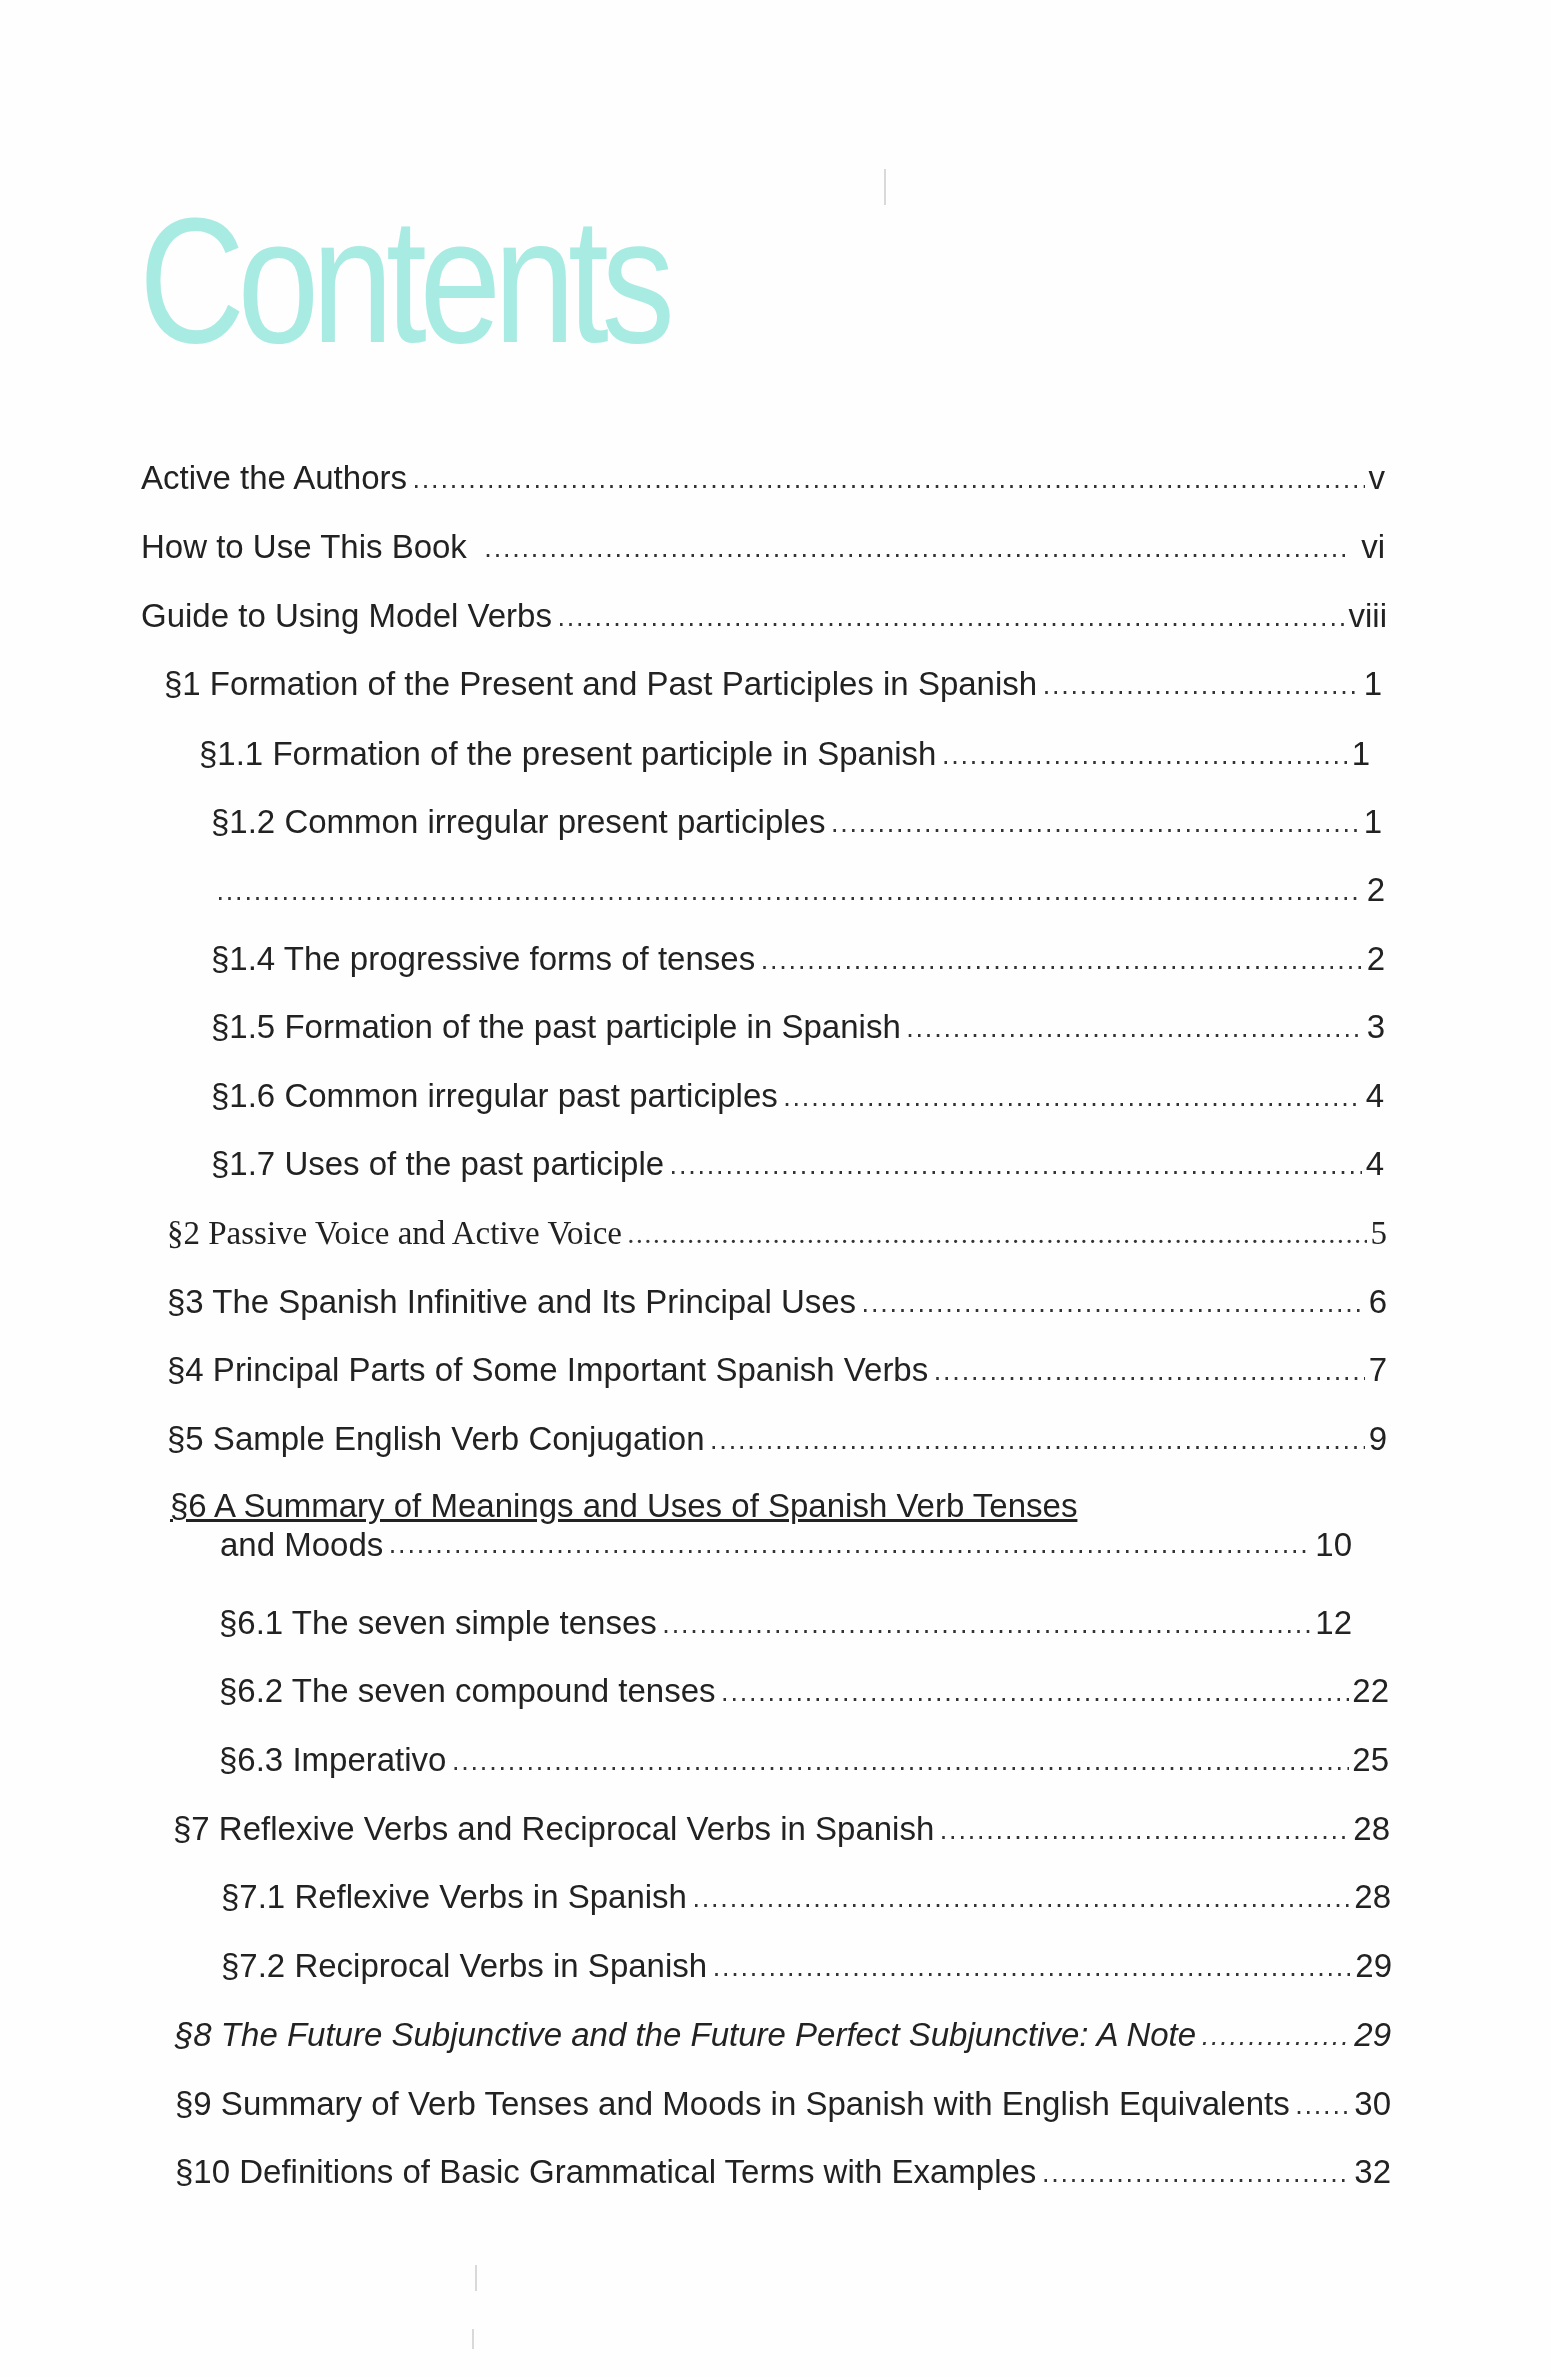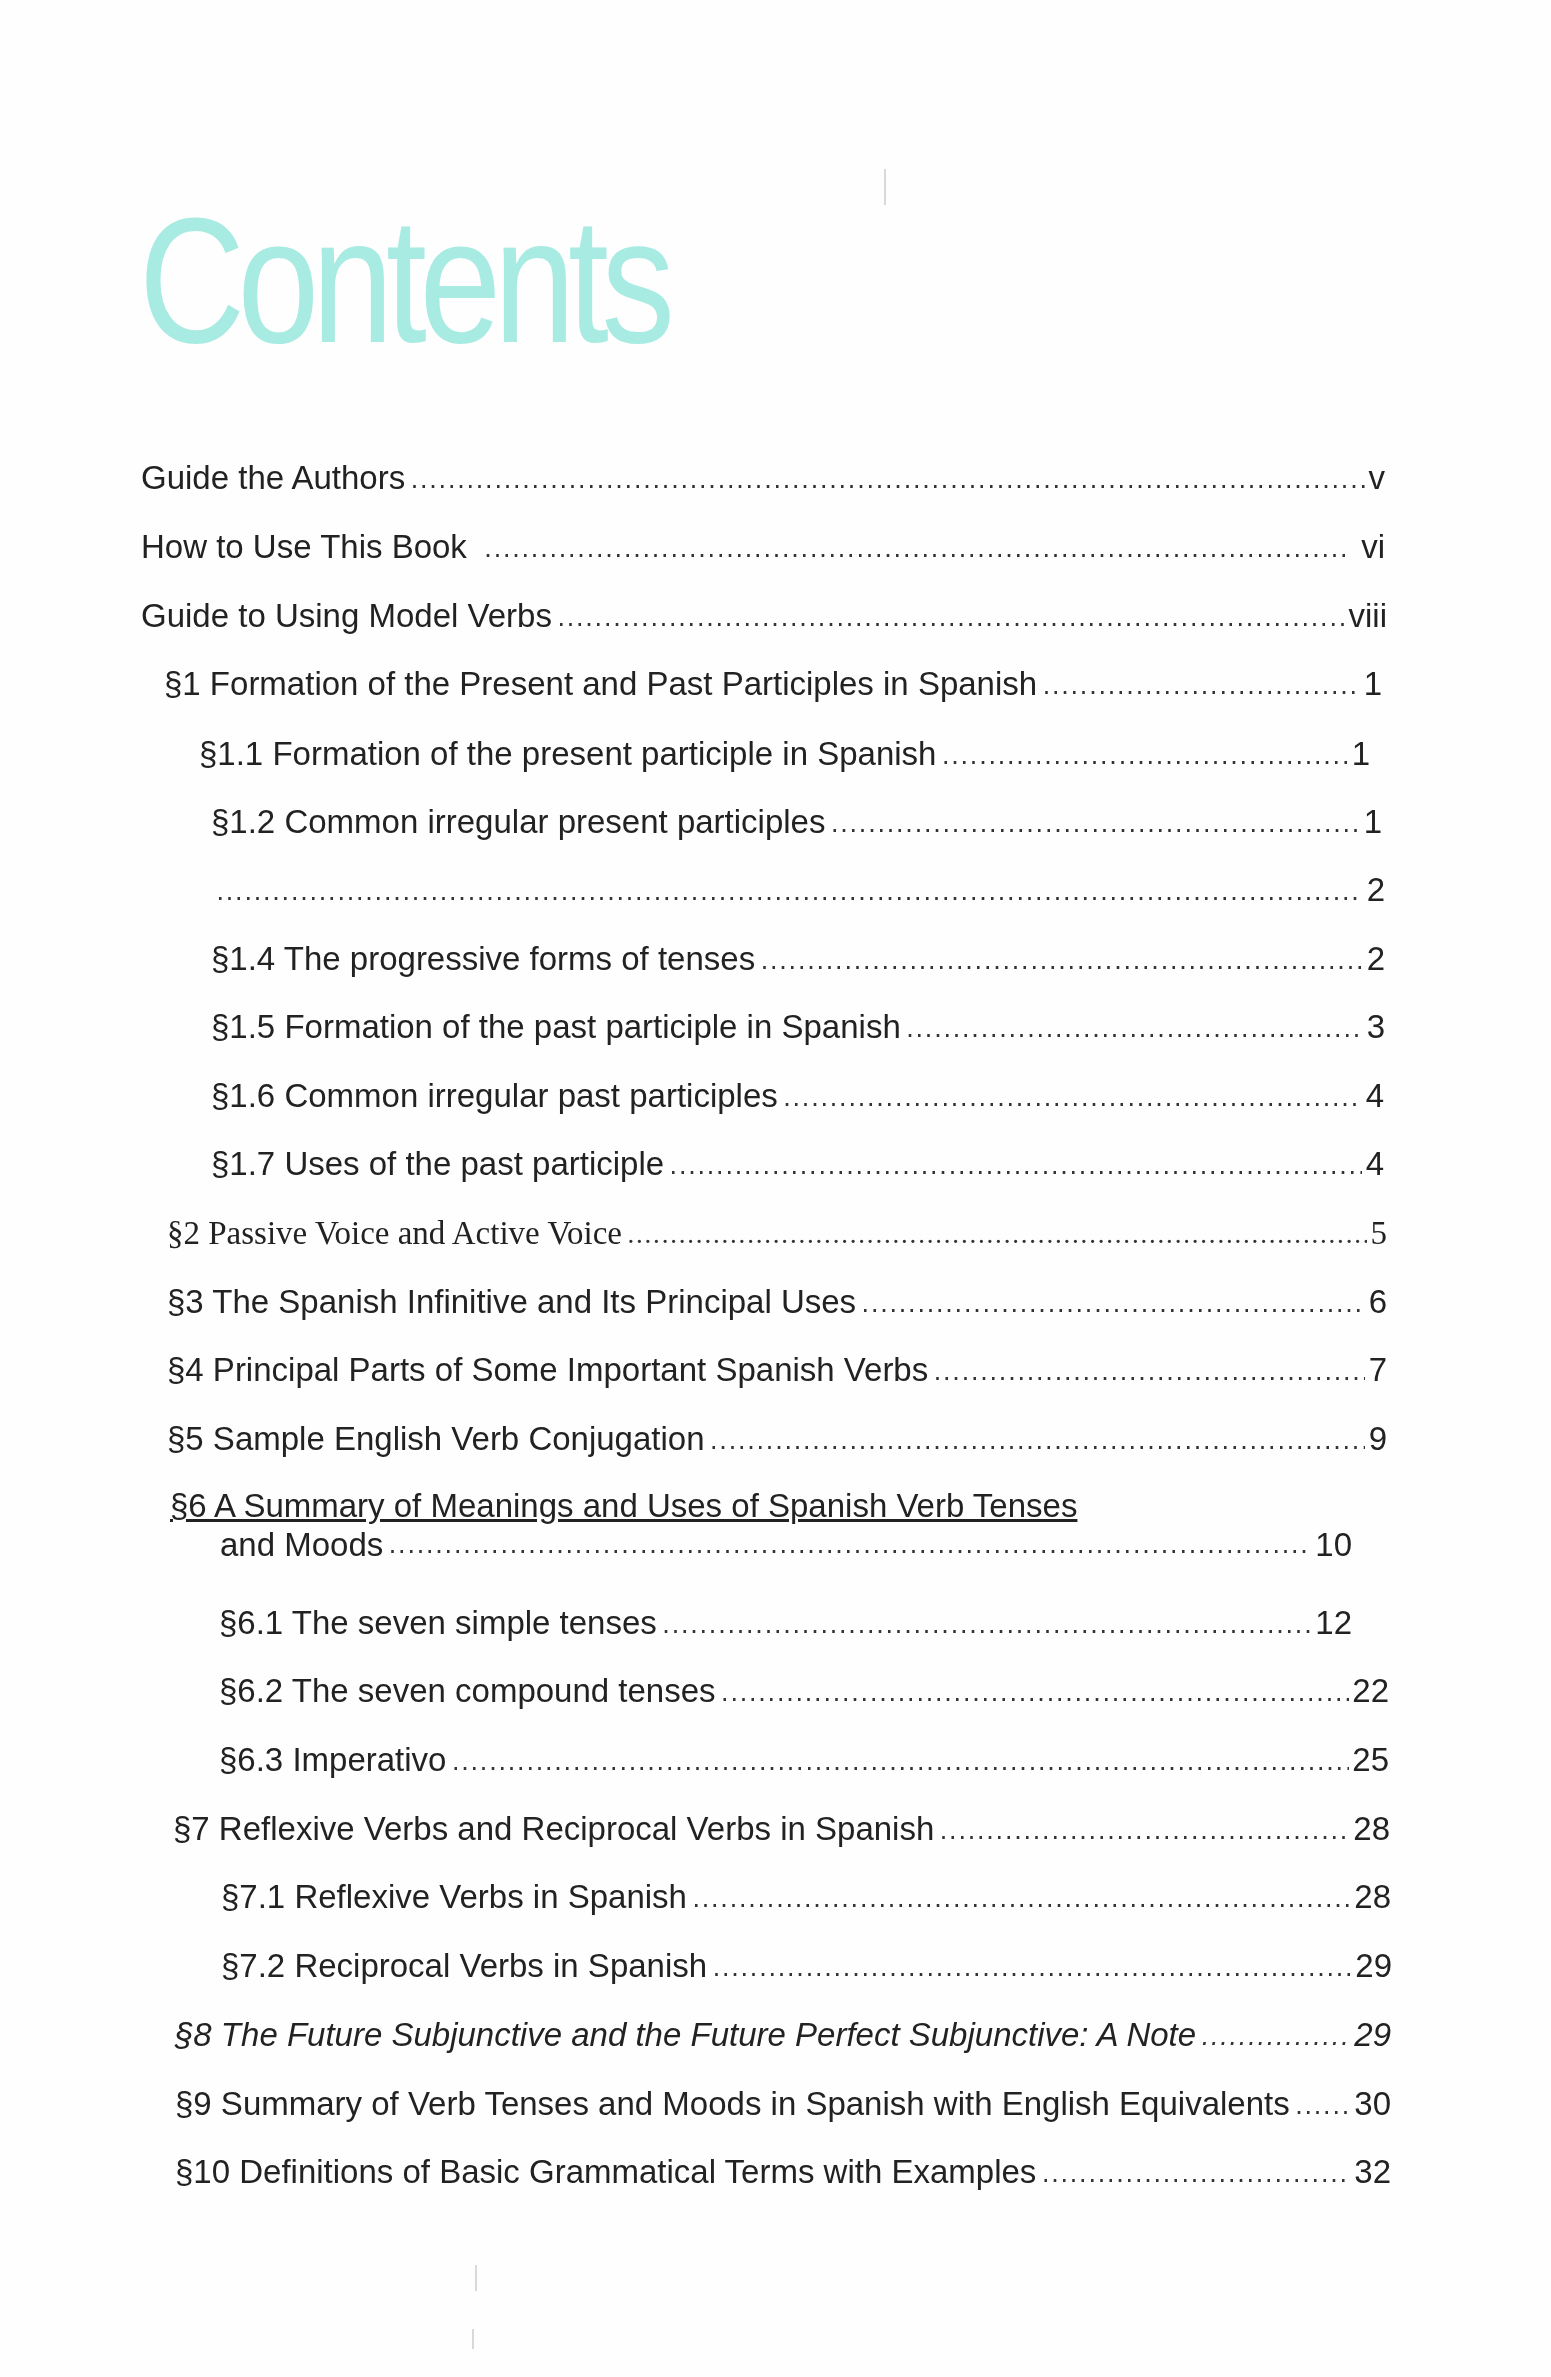--- a/index.html
+++ b/index.html
@@ -95,21 +95,21 @@
 </head>
 <body>
 
 <div class="page">
 
   <h1 class="title">Contents</h1>
 
   <div class="toc">
 
     <div class="entry" style="left:141px; top:459px; width:1244px;">
-      <span class="label">Guide the Authors</span>
+      <span class="label">Active the Authors</span>
       <span class="leader"></span>
       <span class="page-num">v</span>
     </div>
 
     <div class="entry" style="left:141px; top:528px; width:1244px;gap:12px;">
       <span class="label">How to Use This Book</span>
       <span class="leader"></span>
       <span class="page-num">vi</span>
     </div>
 

